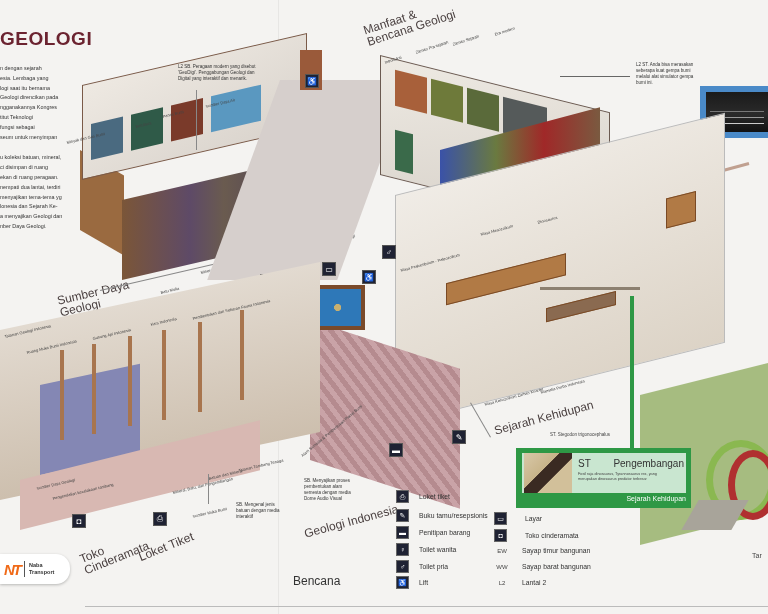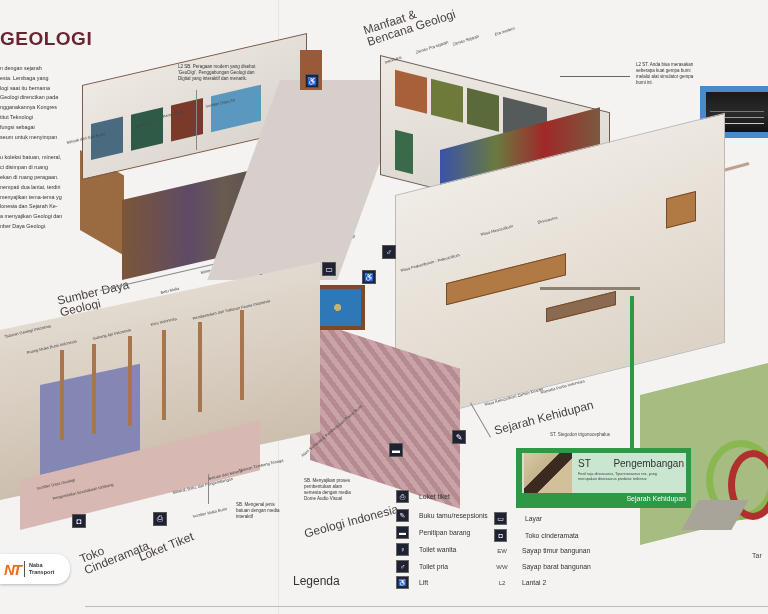--- a/index.html
+++ b/index.html
@@ -236,21 +236,21 @@
 <div class="abs" style="left:208px;top:474px;width:1px;height:30px;background:#888;"></div>
 
 <div class="zone-label" style="left:303px;top:528px;transform:rotate(-15deg);">Geologi Indonesia</div>
 <div class="zone-label" style="left:137px;top:552px;transform:rotate(-22deg);">Loket Tiket</div>
 <div class="zone-label" style="left:78px;top:554px;transform:rotate(-22deg);">
   <span>Toko</span><br><span>Cinderamata</span>
 </div>
 <div class="icon-box" style="left:72px;top:514px;">◘</div>
 <div class="icon-box" style="left:153px;top:512px;">⎙</div>
 
-<div class="abs legend-title">Legenda</div>
+<div class="abs legend-title">Bencana</div>
 <div class="abs legend">
   <div class="leg-row" style="left:0;top:0;">
     <span class="ico">⎙</span>
     <span>Loket tiket</span>
   </div>
   <div class="leg-row" style="left:0;top:19px;">
     <span class="ico">✎</span>
     <span>Buku tamu/resepsionis</span>
   </div>
   <div class="leg-row" style="left:0;top:36px;">

